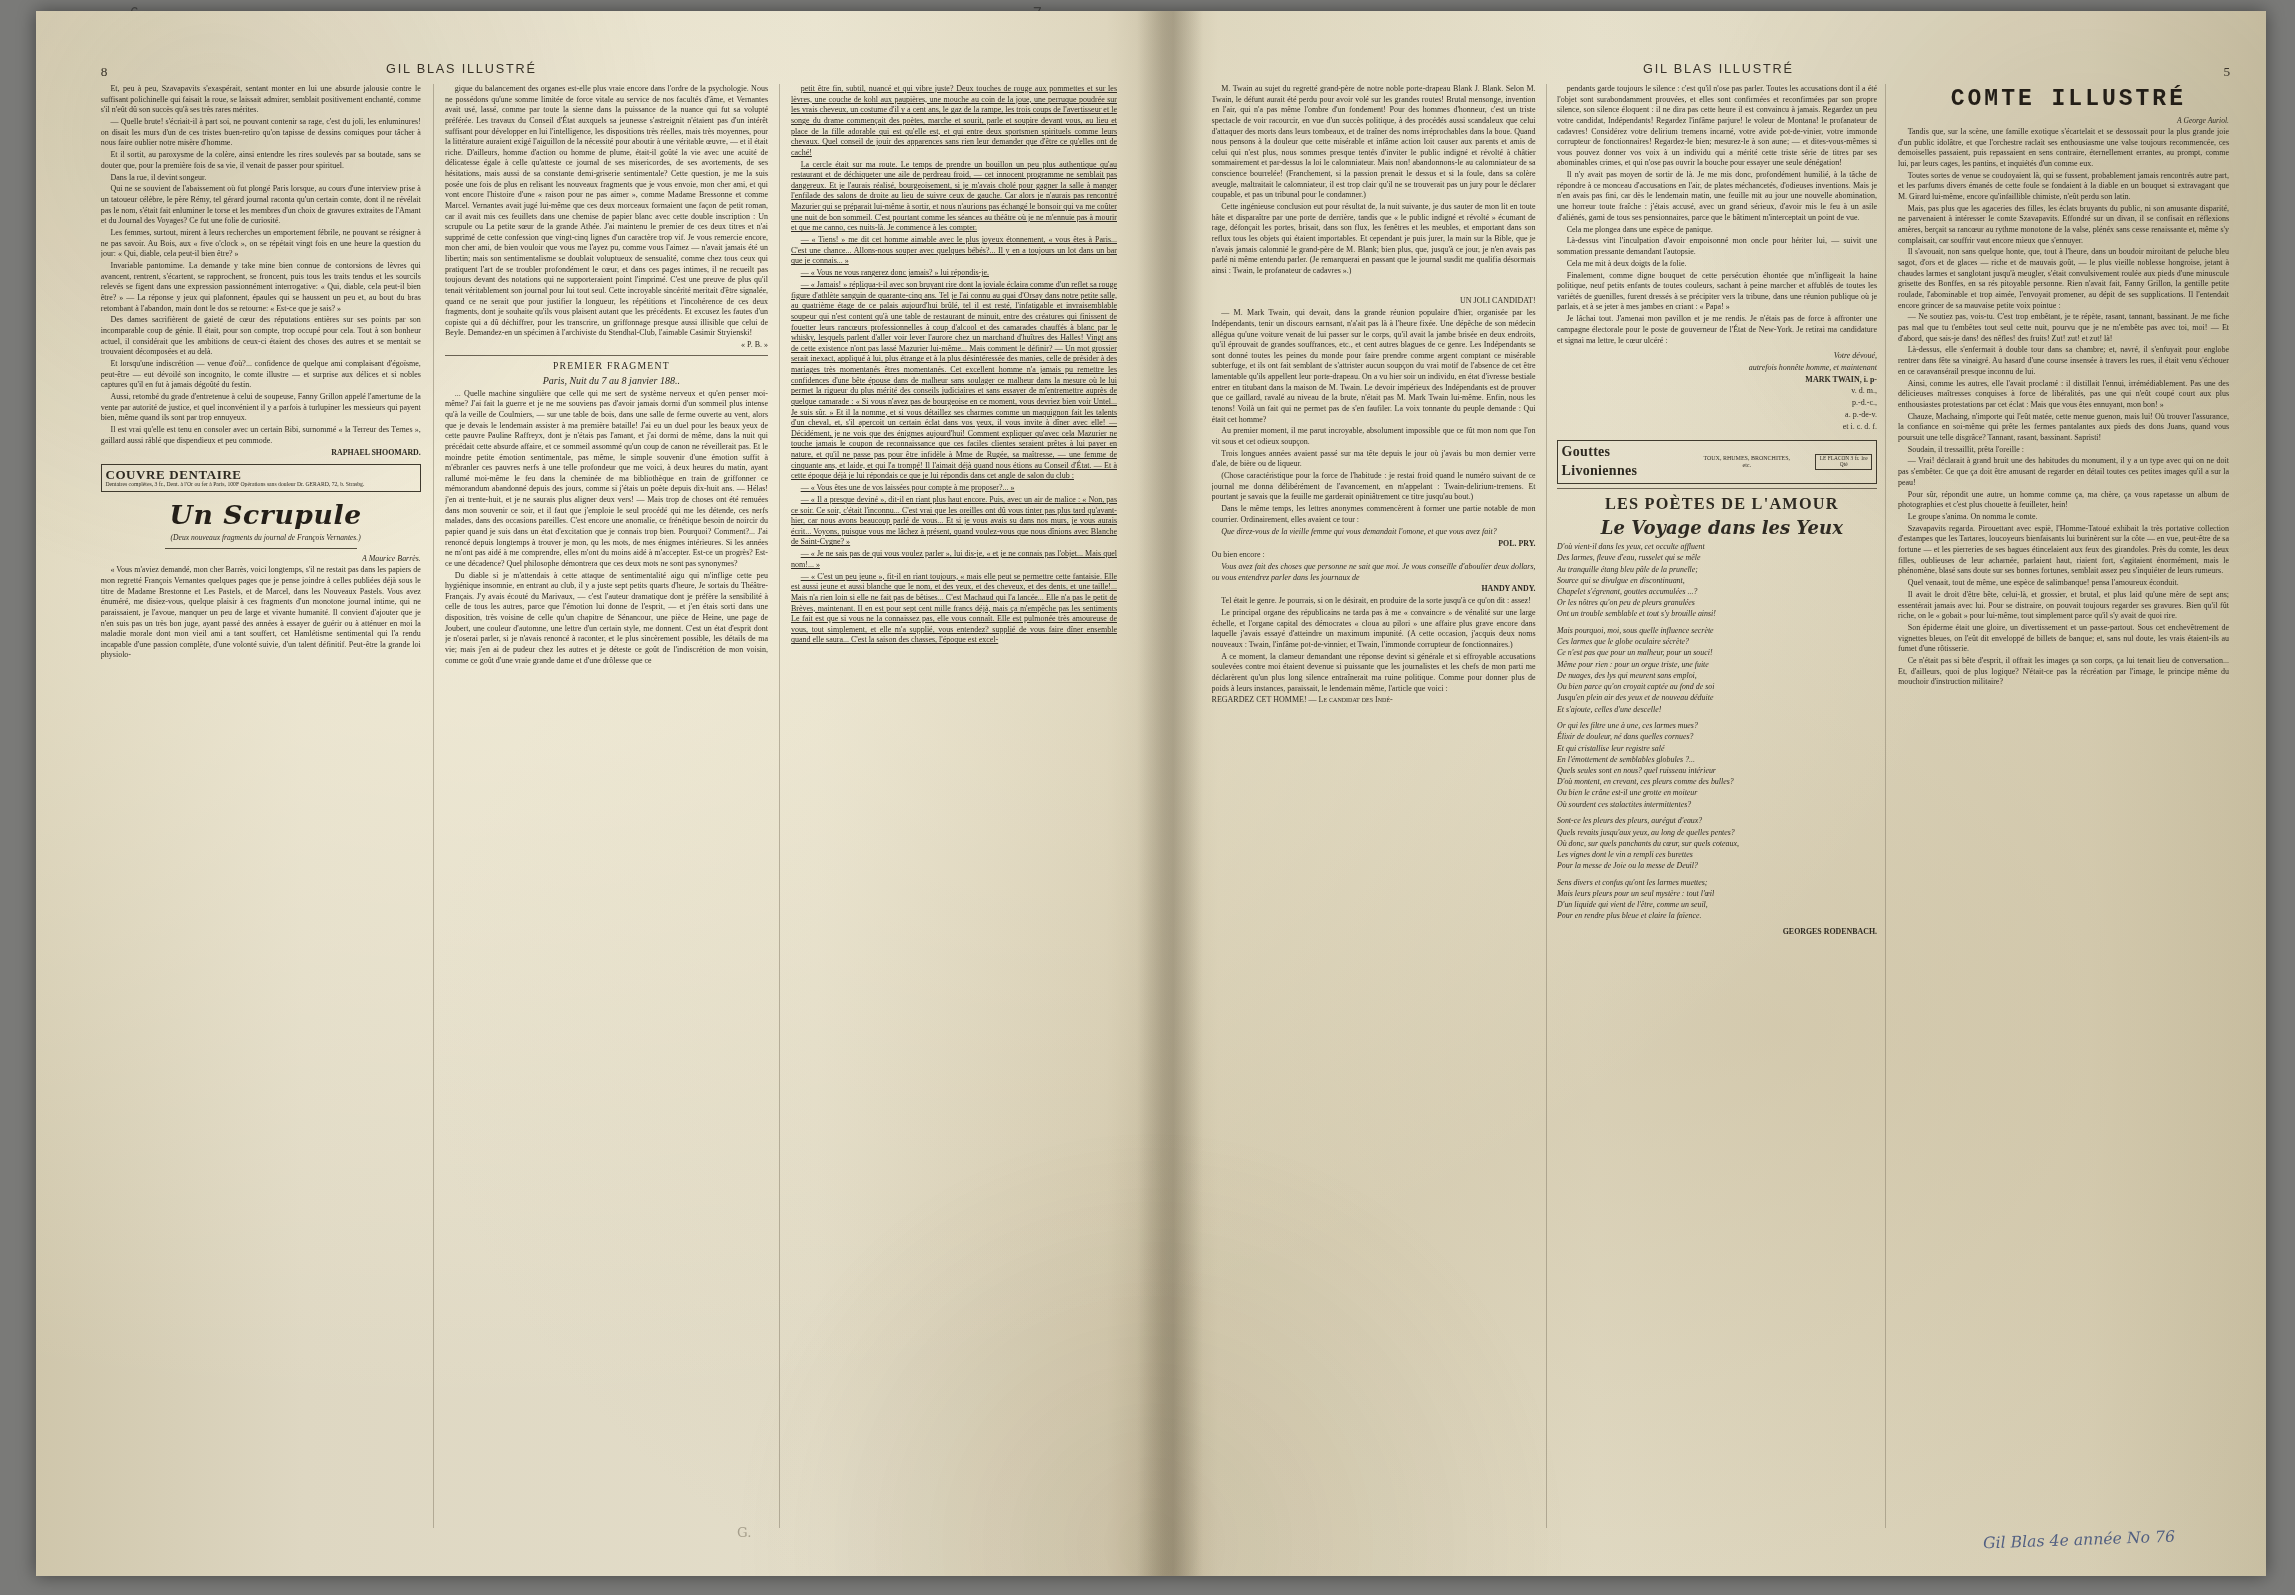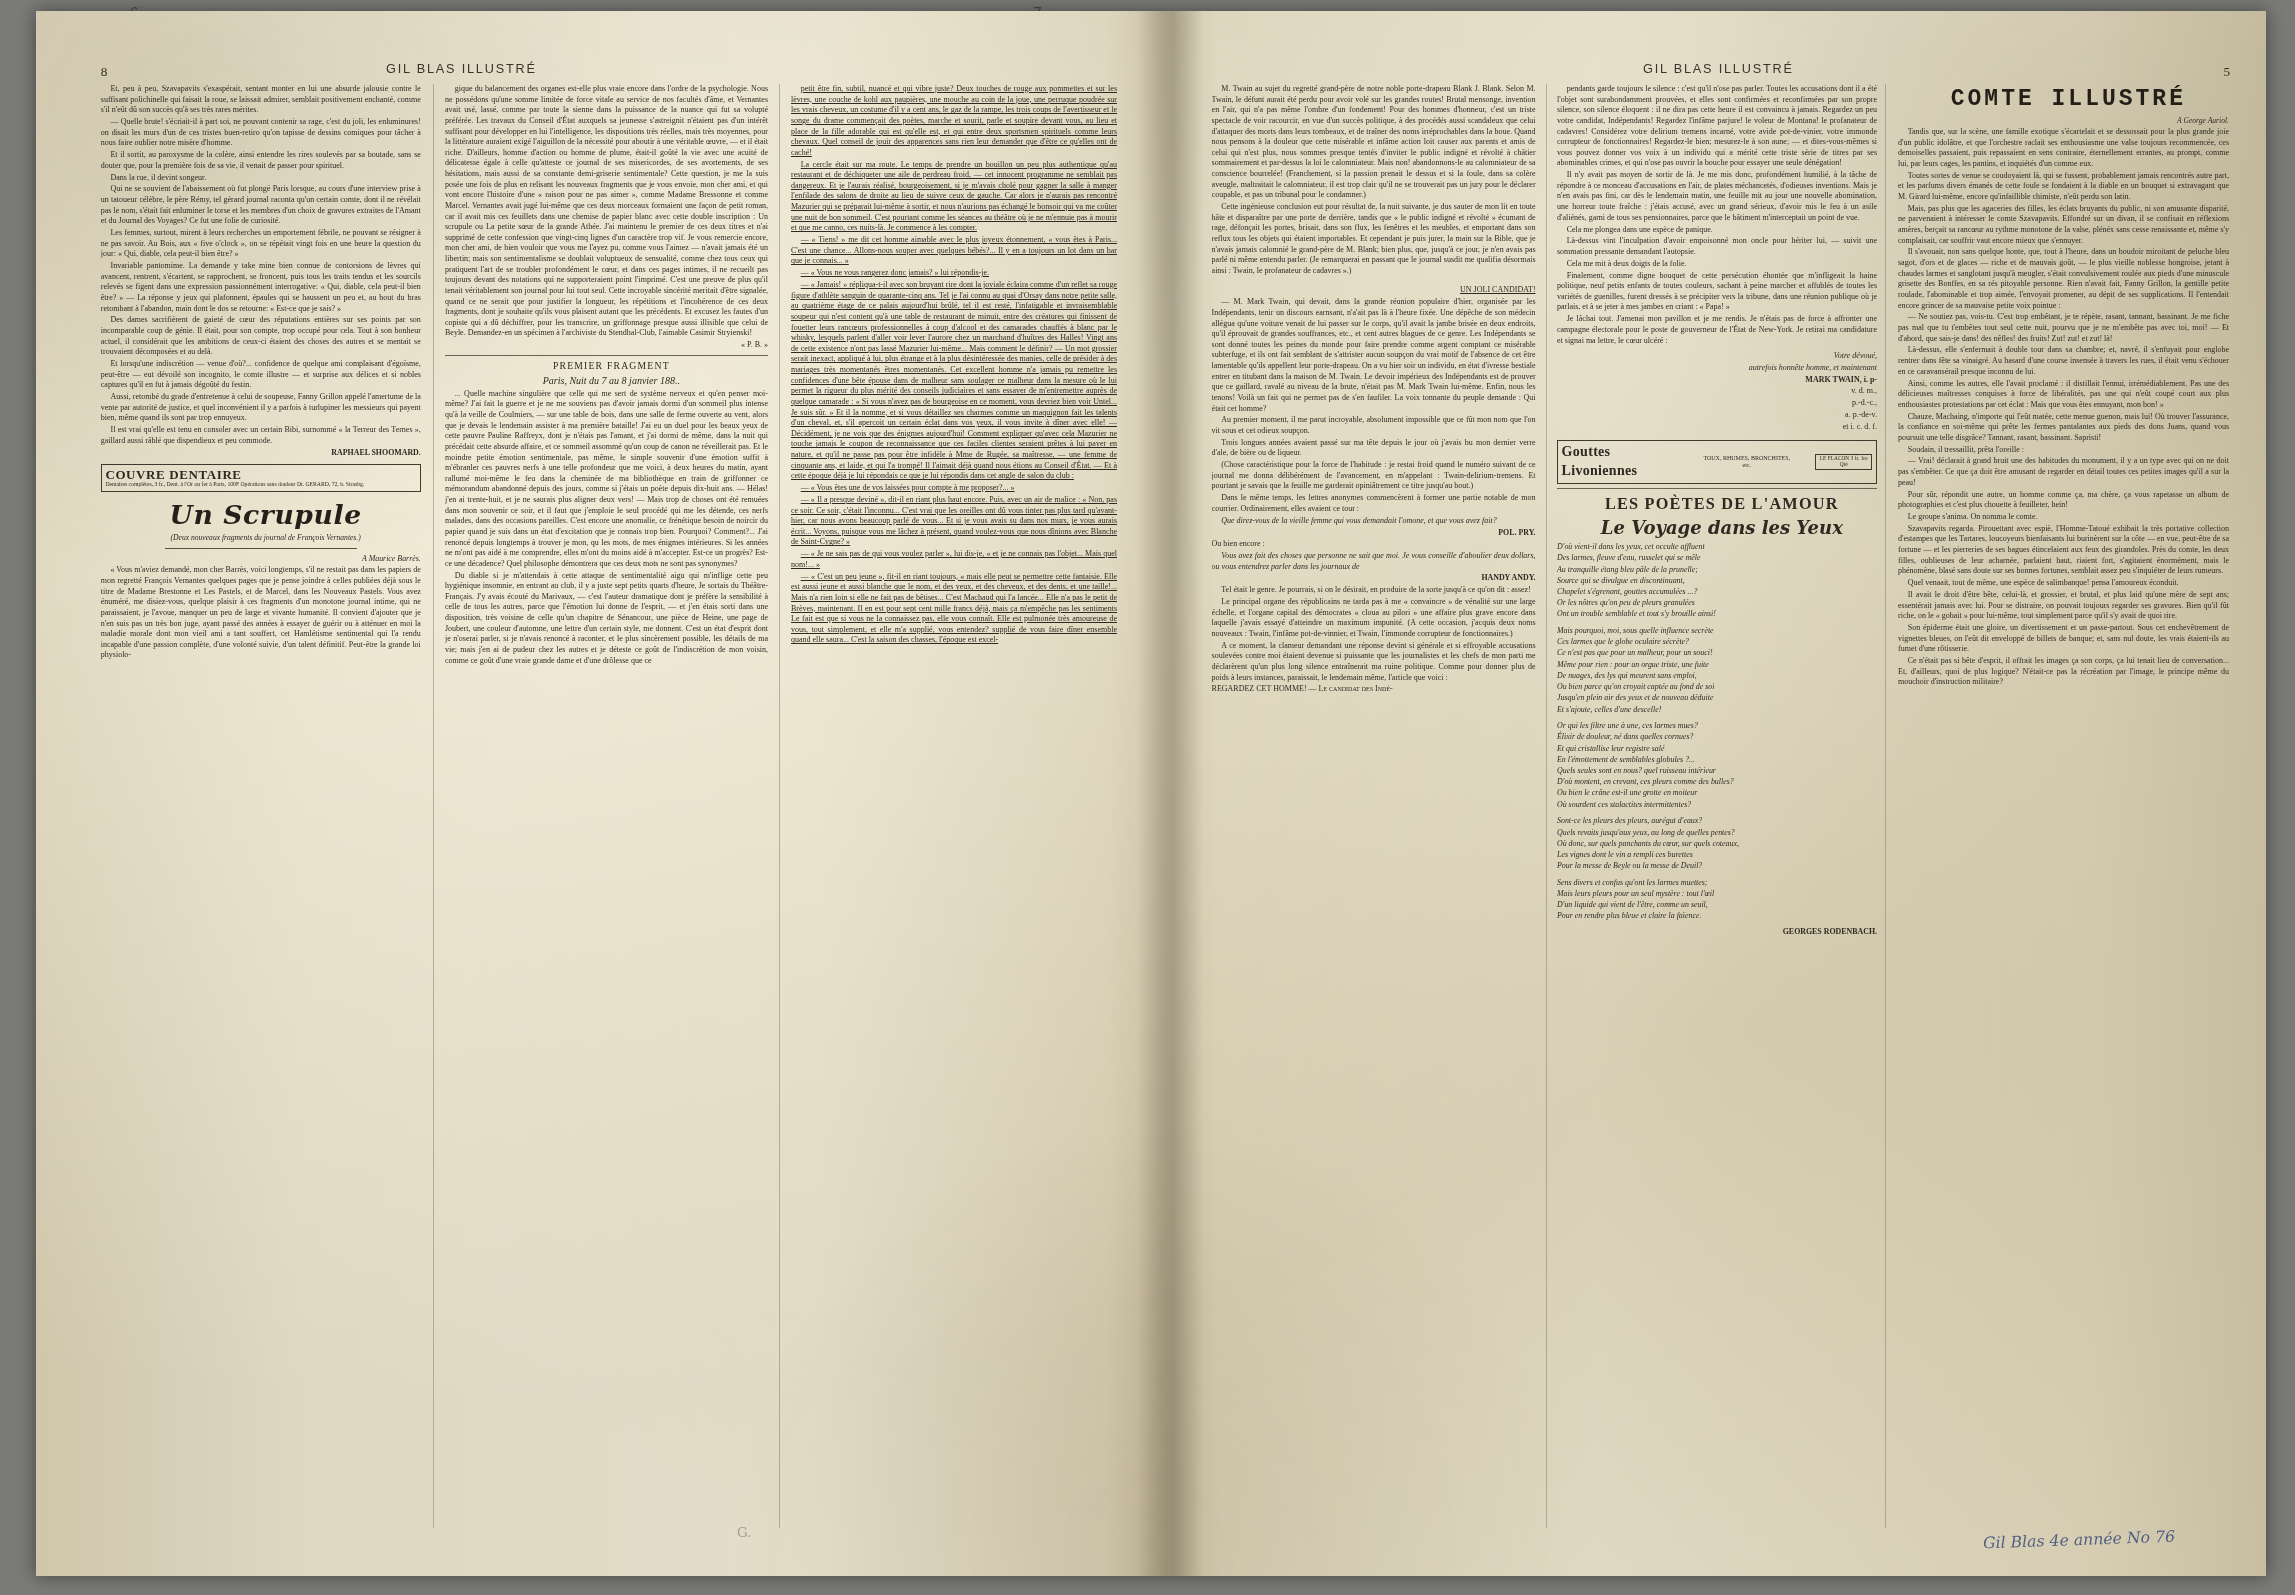--- a/index.html
+++ b/index.html
@@ -332,21 +332,21 @@
     <div class="page-half" id="right-half">
       <span class="folio" style="right:4.8px;">5</span>
       <span class="running-head" style="left:435px;">GIL BLAS ILLUSTRÉ</span>
 
       <div class="rule-v" style="left:338px; height:1444px;"></div>
       <div class="rule-v" style="left:677px; height:1444px;"></div>
 
       <div class="col" style="left:3.6px; width:324px; height:1450px;">
         <p>M. Twain au sujet du regretté grand-père de notre noble porte-drapeau Blank J. Blank. Selon M. Twain, le défunt aurait été perdu pour avoir volé sur les grandes routes! Brutal mensonge, invention en l'air, qui n'a pas même l'ombre d'un fondement! Pour des hommes d'honneur, c'est un triste spectacle de voir racourcir, en vue d'un succès politique, à des procédés aussi scandaleux que celui d'attaquer des morts dans leurs tombeaux, et de traîner des noms irréprochables dans la boue. Quand nous pensons à la douleur que cette misérable et infâme action loit causer aux parents et amis de celui qui n'est plus, nous sommes presque tentés d'inviter le public indigné et révolté à châtier sommairement et par-dessus la loi le calomniateur. Mais non! abandonnons-le au calomniateur de sa conscience bourrelée! (Franchement, si la passion prenait le dessus et si la foule, dans sa colère aveugle, maltraitait le calomniateur, il est trop clair qu'il ne se trouverait pas un jury pour le déclarer coupable, et pas un tribunal pour le condamner.)</p>
         <p>Cette ingénieuse conclusion eut pour résultat de, la nuit suivante, je dus sauter de mon lit en toute hâte et disparaître par une porte de derrière, tandis que « le public indigné et révolté » écumant de rage, défonçait les portes, brisait, dans son flux, les fenêtres et les meubles, et emportant dans son reflux tous les objets qui étaient importables. Et cependant je puis jurer, la main sur la Bible, que je n'avais jamais calomnié le grand-père de M. Blank; bien plus, que, jusqu'à ce jour, je n'en avais pas parlé ni même entendu parler. (Je remarquerai en passant que le journal susdit me qualifia désormais ainsi : Twain, le profanateur de cadavres ».)</p>
-        <p class="smallcaps center" style="margin-top:9px;text-decoration:underline;">UN JOLI CANDIDAT!</p>
+        <p class="smallcaps center" style="margin-top:20px;">UN JOLI CANDIDAT!</p>
         <p>— M. Mark Twain, qui devait, dans la grande réunion populaire d'hier, organisée par les Indépendants, tenir un discours earnsant, n'a'ait pas là à l'heure fixée. Une dépêche de son médecin allégua qu'une voiture venait de lui passer sur le corps, qu'il avait la jambe brisée en deux endroits, qu'il éprouvait de grandes souffrances, etc., et cent autres blagues de ce genre. Les Indépendants se sont donné toutes les peines du monde pour faire prendre comme argent comptant ce misérable subterfuge, et ils ont fait semblant de s'attrister aucun soupçon du vrai motif de l'absence de cet être lamentable qu'ils appellent leur porte-drapeau. On a vu hier soir un individu, en état d'ivresse bestiale entrer en titubant dans la maison de M. Twain. Le devoir impérieux des Indépendants est de prouver que ce gaillard, ravalé au niveau de la brute, n'était pas M. Mark Twain lui-même. Enfin, nous les tenons! Voilà un fait qui ne permet pas de s'en faufiler. La voix tonnante du peuple demande : Qui était cet homme?</p>
         <p>Au premier moment, il me parut incroyable, absolument impossible que ce fût mon nom que l'on vit sous et cet odieux soupçon.</p>
         <p>Trois longues années avaient passé sur ma tête depuis le jour où j'avais bu mon dernier verre d'ale, de bière ou de liqueur.</p>
         <p>(Chose caractéristique pour la force de l'habitude : je restai froid quand le numéro suivant de ce journal me donna délibérément de l'avancement, en m'appelant : Twain-delirium-tremens. Et pourtant je savais que la feuille me garderait opiniâtrement ce titre jusqu'au bout.)</p>
         <p>Dans le même temps, les lettres anonymes commencèrent à former une partie notable de mon courrier. Ordinairement, elles avaient ce tour :</p>
         <p class="it">Que direz-vous de la vieille femme qui vous demandait l'omone, et que vous avez fait?</p>
         <p class="sig">POL. PRY.</p>
         <p class="noind">Ou bien encore :</p>
         <p class="it">Vous avez fait des choses que personne ne sait que moi. Je vous conseille d'aboulier deux dollars, ou vous entendrez parler dans les journaux de</p>
         <p class="sig">HANDY ANDY.</p>
@@ -411,21 +411,21 @@
             <div>Quels seules sont en nous? quel ruisseau intérieur</div>
             <div>D'où montent, en crevant, ces pleurs comme des bulles?</div>
             <div>Ou bien le crâne est-il une grotte en moiteur</div>
             <div>Où sourdent ces stalactites intermittentes?</div>
           </div>
           <div class="stanza">
             <div>Sont-ce les pleurs des pleurs, aurégut d'eaux?</div>
             <div>Quels revaits jusqu'aux yeux, au long de quelles pentes?</div>
             <div>Où donc, sur quels panchants du cœur, sur quels coteaux,</div>
             <div>Les vignes dont le vin a rempli ces burettes</div>
-            <div>Pour la messe de Beyle ou la messe de Deuil?</div>
+            <div>Pour la messe de Joie ou la messe de Deuil?</div>
           </div>
           <div class="stanza">
             <div>Sens divers et confus qu'ont les larmes muettes;</div>
             <div>Mais leurs pleurs pour un seul mystère : tout l'œil</div>
             <div>D'un liquide qui vient de l'être, comme un seuil,</div>
             <div>Pour en rendre plus bleue et claire la faïence.</div>
           </div>
         </div>
         <p class="sig">GEORGES RODENBACH.</p>
       </div>

